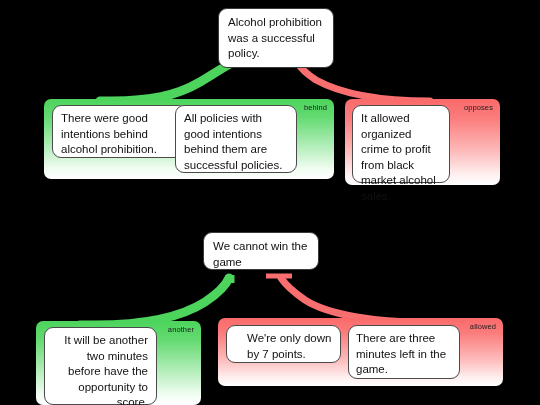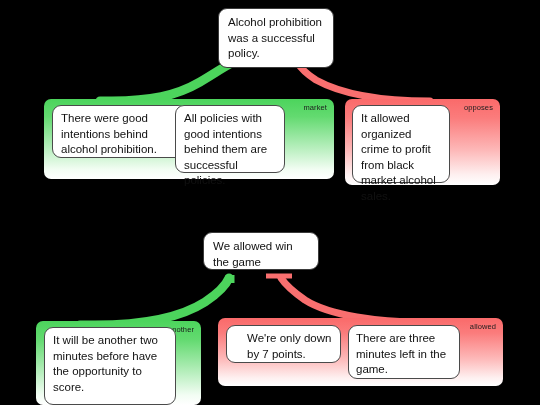--- a/index.html
+++ b/index.html
@@ -96,48 +96,48 @@
 
     <path d="M 420 322 C 380 322 330 316 305 300 C 292 291 285 284 281 278" fill="none" stroke="#f96f6f" stroke-width="7" stroke-linecap="round"></path>
     <path d="M 266 276 L 292 276" fill="none" stroke="#f96f6f" stroke-width="5" stroke-linecap="butt"></path>
   </svg>
 
   <div class="claim" style="left:218px; top:8px; width:116px; height:60px;">
     <span>Alcohol prohibition was a successful policy.</span>
   </div>
 
   <div class="group support" style="left:44px; top:99px; width:290px; height:80px;">
-    <span class="group-label">market</span>
+    <span class="group-label">behind</span>
   </div>
 
   <div class="premise" style="left:52px; top:105px; width:135px; height:53px;">
     <span>There were good intentions behind alcohol prohibition.</span>
   </div>
 
-  <div class="premise" style="left:175px; top:105px; width:110px; height:68px;">
+  <div class="premise" style="left:175px; top:105px; width:122px; height:68px;">
     <span>All policies with good intentions behind them are successful policies.</span>
   </div>
 
   <div class="group oppose" style="left:345px; top:99px; width:155px; height:86px;">
     <span class="group-label">opposes</span>
   </div>
 
   <div class="premise" style="left:352px; top:105px; width:98px; height:78px;">
     <span>It allowed organized crime to profit from black market alcohol sales.</span>
   </div>
 
   <div class="claim" style="left:203px; top:232px; width:116px; height:38px;">
-    <span>We allowed win the game</span>
+    <span>We cannot win the game</span>
   </div>
 
   <div class="group support" style="left:36px; top:321px; width:165px; height:84px;">
     <span class="group-label">another</span>
   </div>
 
-  <div class="premise" style="left:44px; top:327px; width:132px; height:78px;">
+  <div class="premise" style="left:44px; top:327px; width:113px; height:78px;text-align:right;">
     <span>It will be another two minutes before have the opportunity to score.</span>
   </div>
 
   <div class="group oppose" style="left:218px; top:318px; width:285px; height:68px;">
     <span class="group-label">allowed</span>
   </div>
 
   <div class="premise" style="left:226px; top:325px; width:115px; height:38px;padding-left:20px;">
     <span>We're only down by 7 points.</span>
   </div>

